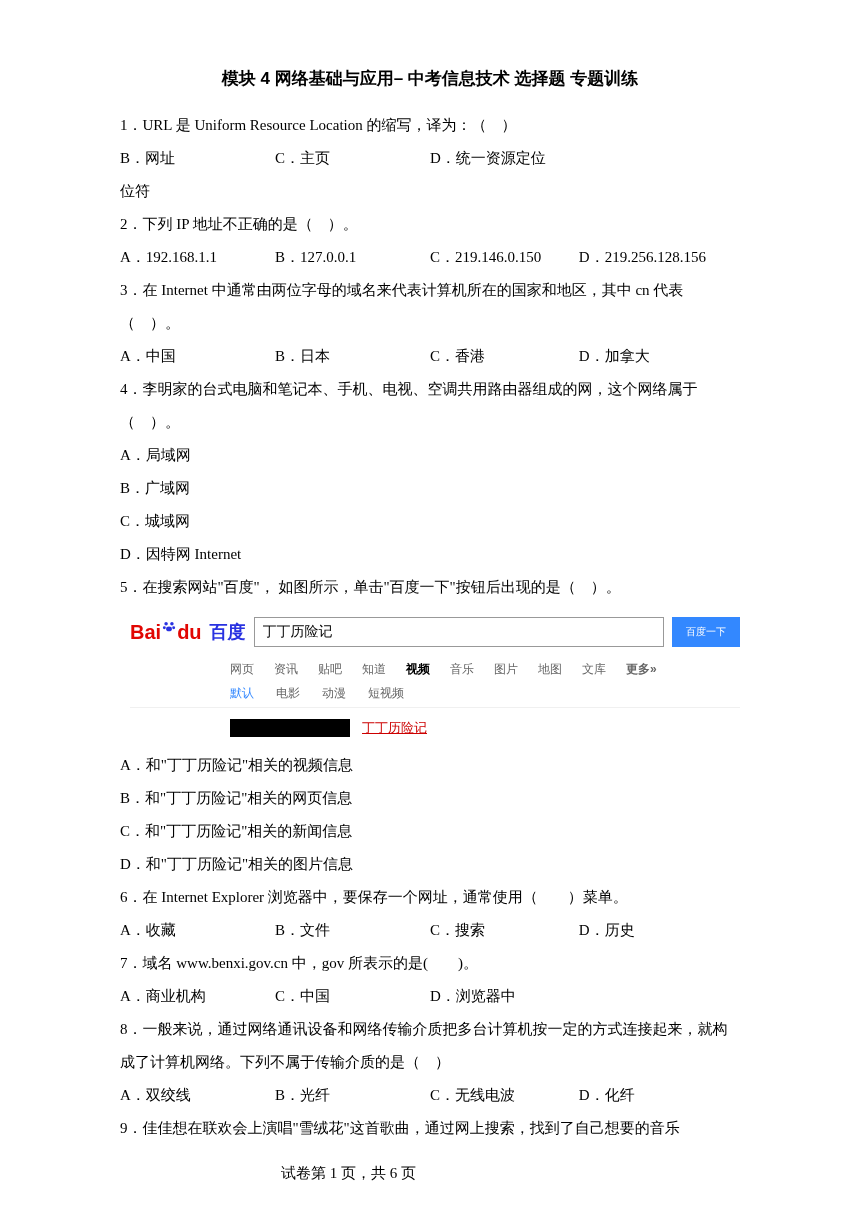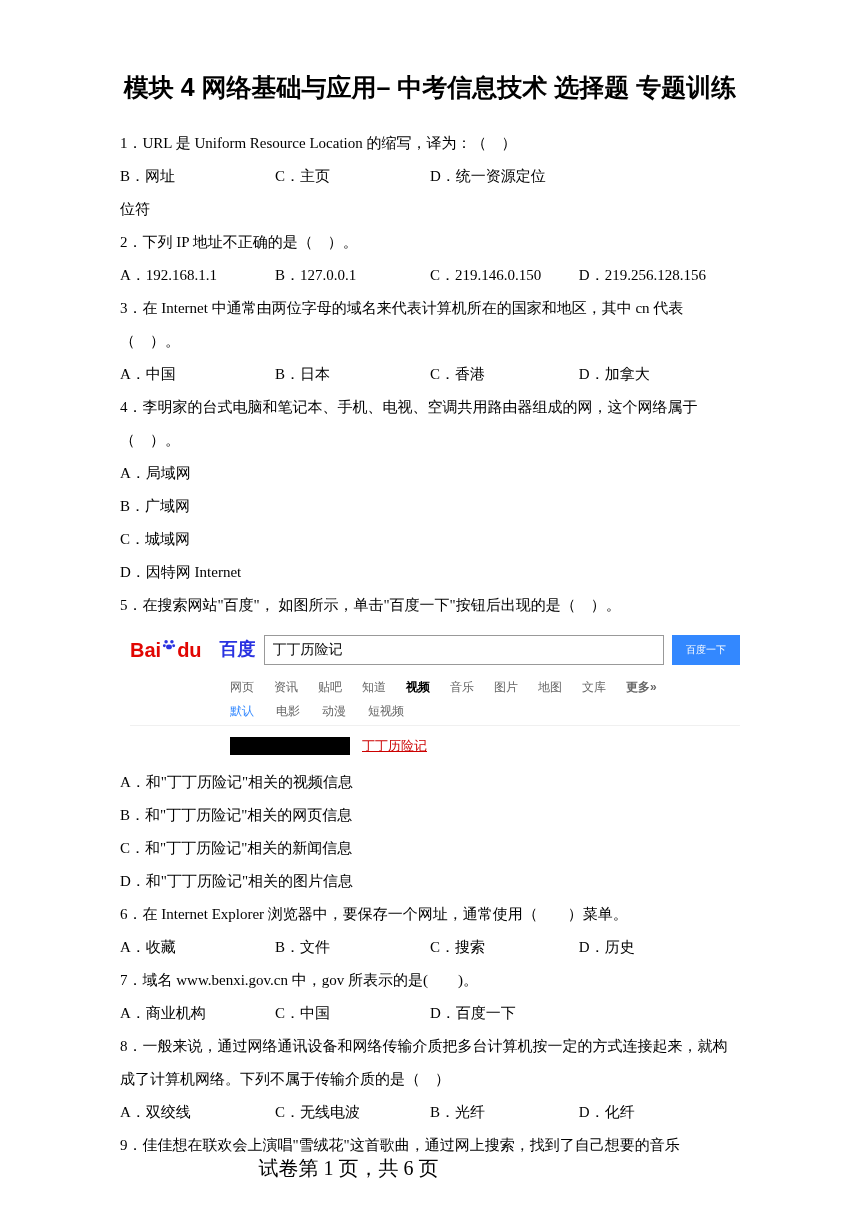--- a/index.html
+++ b/index.html
@@ -7,21 +7,21 @@
       width: 860px;
       height: 1216px;
       background: #fff;
       font-family: "SimSun", "宋体", serif;
       font-size: 15px;
       color: #000;
       padding: 60px 120px 30px 120px;
       line-height: 2.2;
     }
     .title {
-      font-size: 25px;
+      font-size: 17px;
       font-weight: bold;
       text-align: center;
       margin-bottom: 12px;
       font-family: "SimHei", "黑体", sans-serif;
     }
     .line { display: block; }
     .opts { display: flex; }
     .opts .opt { flex: 1; }
     .opts4 .opt:nth-child(1){ flex:0 0 25%; }
     .opts4 .opt:nth-child(2){ flex:0 0 25%; }
@@ -49,21 +49,21 @@
     .baidu-logo .bai { color: #e10602; }
     .baidu-logo .paw { 
       display:inline-block; 
       color:#2932e1; 
       font-size:14px; 
       margin: 0 1px;
       position: relative;
       top:-4px;
     }
     .baidu-logo .du { color: #e10602; }
-    .baidu-logo .cn { color: #2932e1; font-size:18px; margin-left:18px;}
+    .baidu-logo .cn { color: #2932e1; font-size:18px; margin-left:8px;}
     .search-input {
       flex: 1;
       height: 30px;
       border: 1px solid #999;
       padding: 0 8px;
       font-size: 14px;
       font-family: "Microsoft YaHei", sans-serif;
     }
     .search-btn {
       background: #3388ff;
@@ -123,21 +123,21 @@
       text-decoration: underline;
       font-family: "Microsoft YaHei", sans-serif;
       cursor:pointer;
     }
     .footer {
       position: absolute;
       bottom: 26px;
       left: 0;
       width: 697px;
       text-align: center;
-      font-size: 20px;
+      font-size: 15px;
     }
   </style>
 </head>
 <body>
 
 <div class="title">模块 4 网络基础与应用– 中考信息技术 选择题 专题训练</div>
 
 <div class="line">1．URL 是 Uniform Resource Location 的缩写，译为：（　）</div>
 <div class="opts opts4">
   <span class="opt">B．网址</span>
@@ -225,26 +225,26 @@
   <span class="opt">A．收藏</span>
   <span class="opt">B．文件</span>
   <span class="opt">C．搜索</span>
   <span class="opt">D．历史</span>
 </div>
 
 <div class="line">7．域名 www.benxi.gov.cn 中，gov 所表示的是(　　)。</div>
 <div class="opts opts4">
   <span class="opt">A．商业机构</span>
   <span class="opt">C．中国</span>
-  <span class="opt">D．百度一下</span>
+  <span class="opt">D．浏览器中</span>
 </div>
 
 <div class="line">8．一般来说，通过网络通讯设备和网络传输介质把多台计算机按一定的方式连接起来，就构成了计算机网络。下列不属于传输介质的是（　）</div>
 <div class="opts opts4">
   <span class="opt">A．双绞线</span>
+  <span class="opt">B．光纤</span>
   <span class="opt">C．无线电波</span>
-  <span class="opt">B．光纤</span>
   <span class="opt">D．化纤</span>
 </div>
 
 <div class="line">9．佳佳想在联欢会上演唱"雪绒花"这首歌曲，通过网上搜索，找到了自己想要的音乐</div>
 
 <div class="footer">试卷第 1 页，共 6 页</div>
 
 </body></html>

